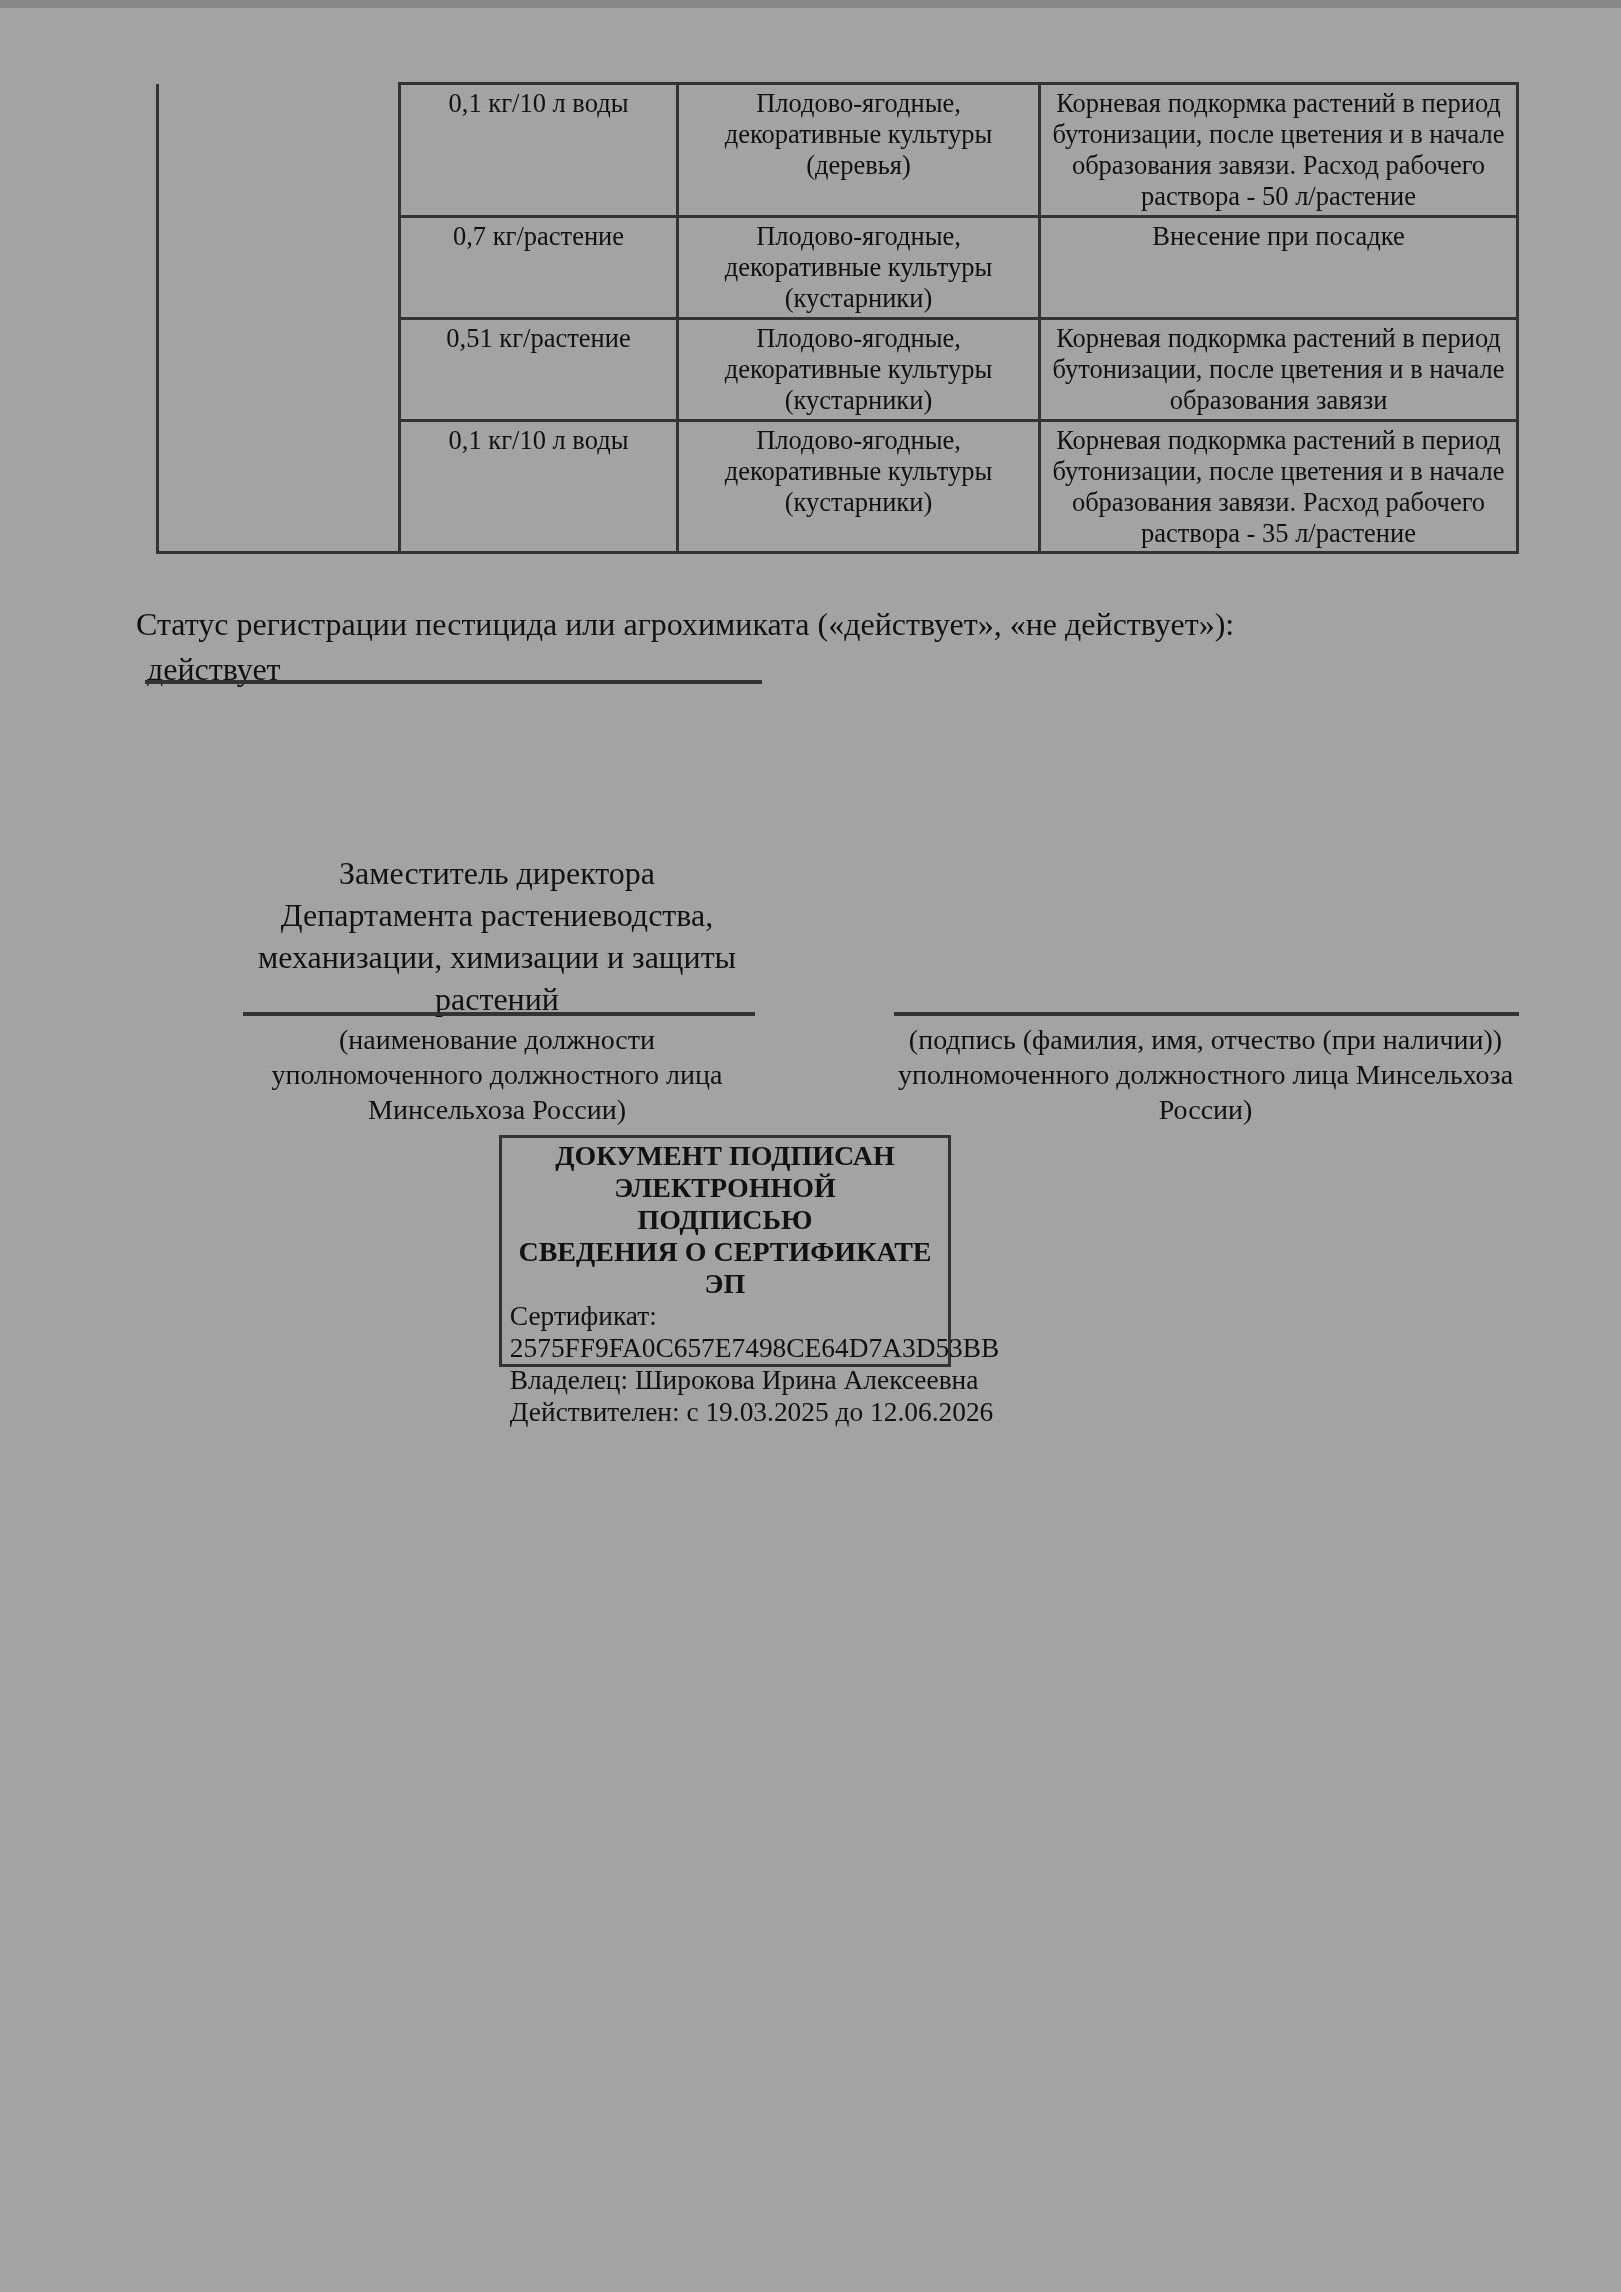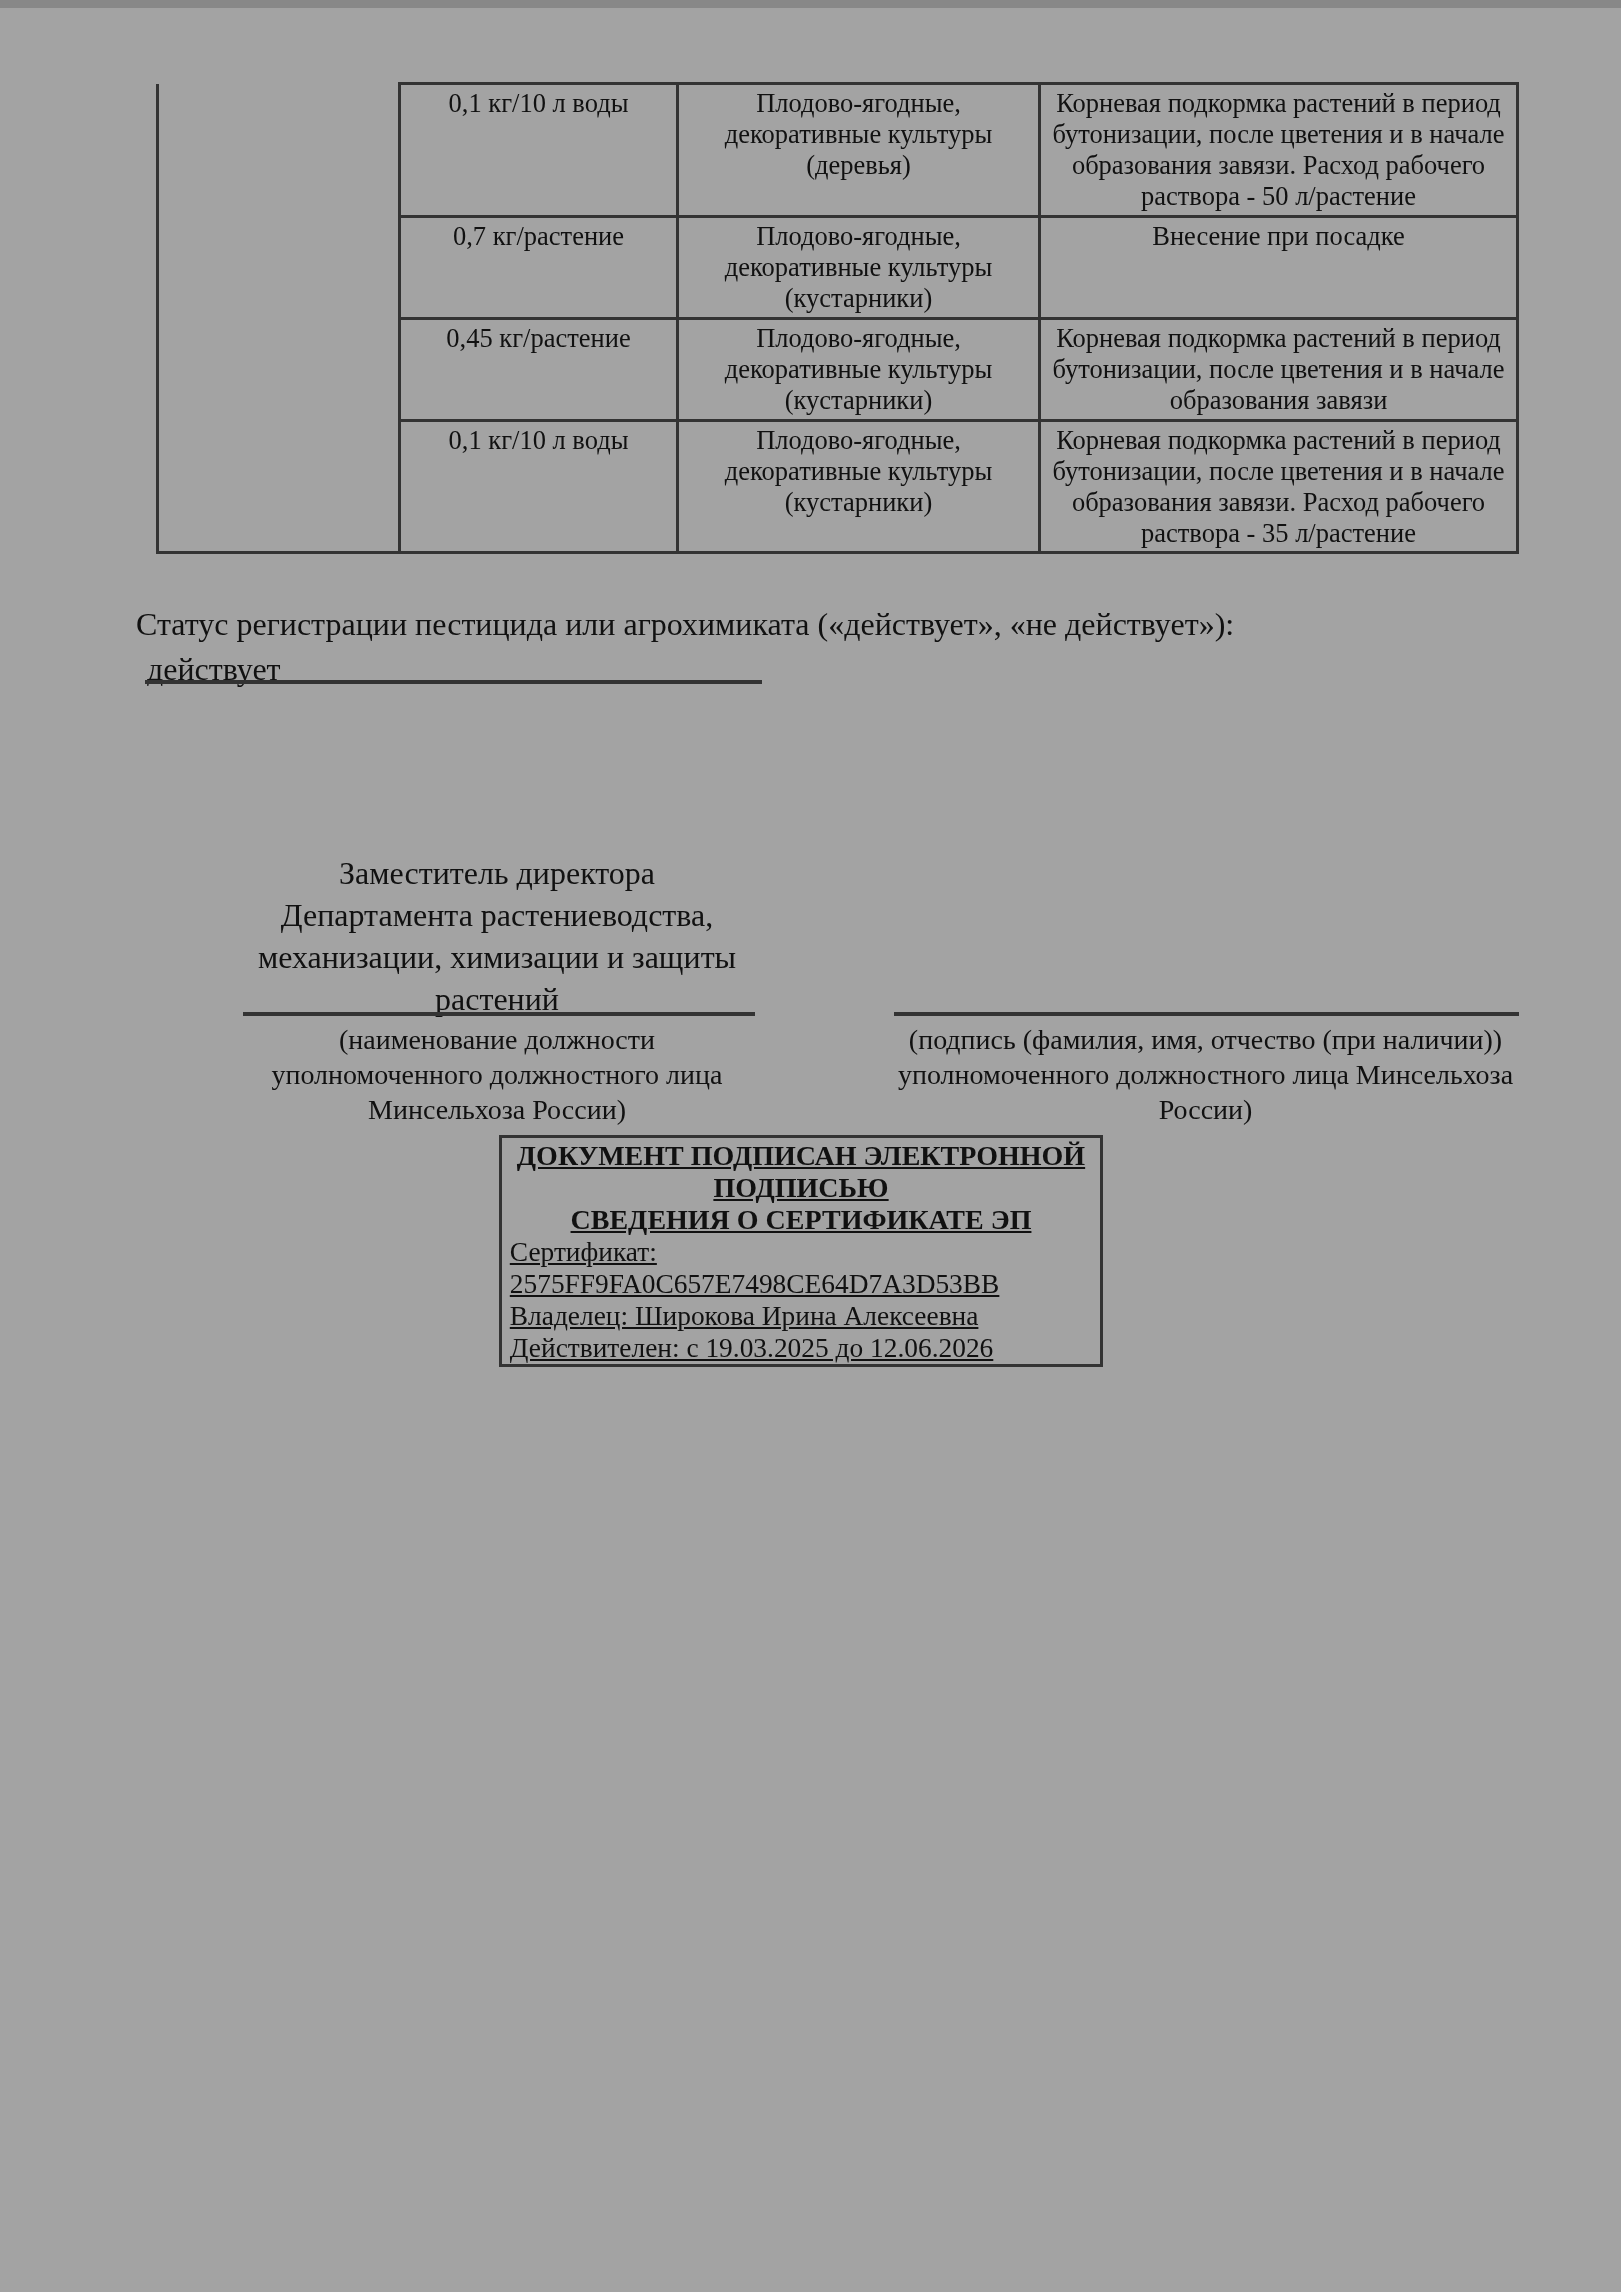--- a/index.html
+++ b/index.html
@@ -38,25 +38,24 @@
   .abs { position: absolute; }
   .body-text { font-size: 32px; line-height: 45px; white-space: pre-line; }
   .rule { position: absolute; height: 3.9px; background: #333333; }
   .sig-title { font-size: 32px; line-height: 42px; text-align: center; white-space: pre-line; }
   .sig-caption { font-size: 28px; line-height: 35px; text-align: center; white-space: pre-line; }
   
   .ep-box {
     position: absolute;
     left: 499px;
     top: 1127px;
-    width: 604px;
+    width: 452px;
     height: 232px;
     border: 3.9px solid #333333;
     box-sizing: border-box;
-    text-decoration: underline;
   }
   .ep-title {
     font-weight: bold;
     font-size: 28px;
     line-height: 32px;
     text-align: center;
     white-space: pre-line;
     padding-top: 2px;
   }
   .ep-line {
@@ -92,21 +91,21 @@
 раствора - 50 л/растение</td>
       </tr>
       <tr style="height:102px">
         <td>0,7 кг/растение</td>
         <td>Плодово-ягодные,
 декоративные культуры
 (кустарники)</td>
         <td>Внесение при посадке</td>
       </tr>
       <tr style="height:102px">
-        <td>0,45 кг/растение</td>
+        <td>0,51 кг/растение</td>
         <td>Плодово-ягодные,
 декоративные культуры
 (кустарники)</td>
         <td>Корневая подкормка растений в период
 бутонизации, после цветения и в начале
 образования завязи</td>
       </tr>
       <tr style="height:132px">
         <td>0,1 кг/10 л воды</td>
         <td>Плодово-ягодные,

